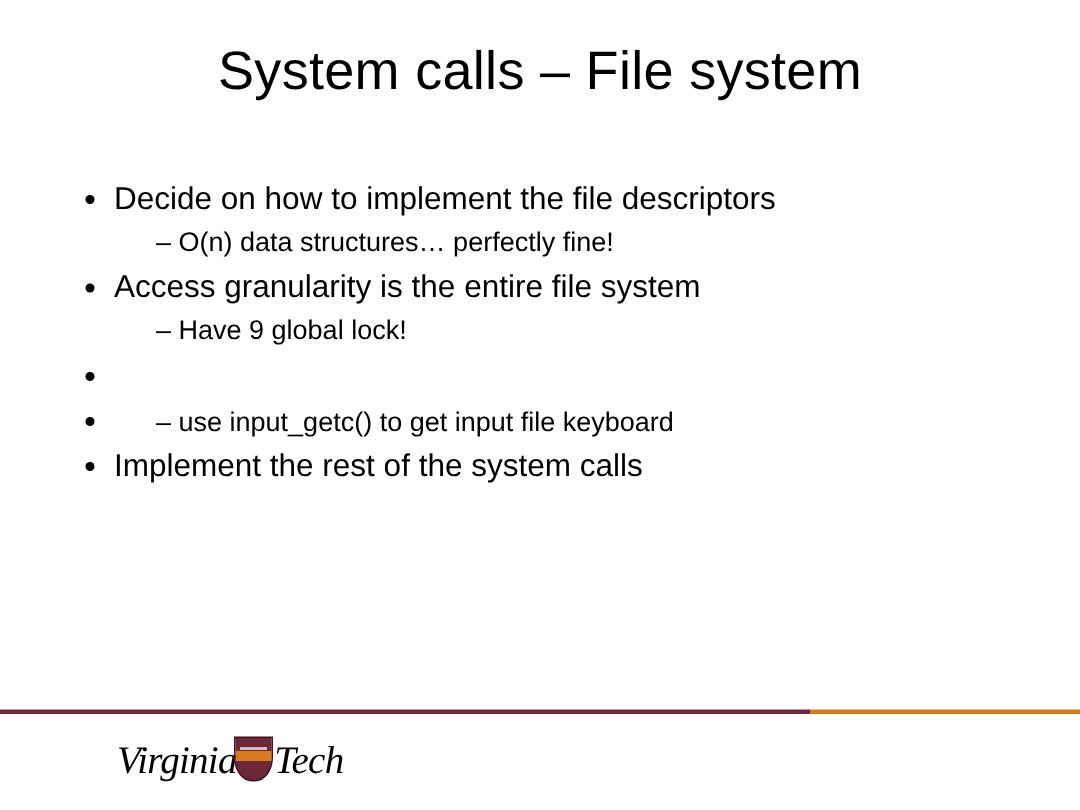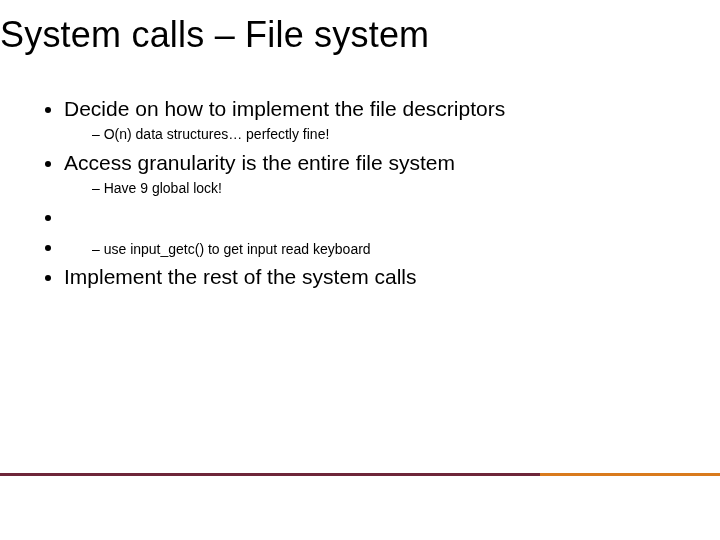--- a/index.html
+++ b/index.html
@@ -13,47 +13,47 @@
     overflow: hidden;
     position: relative;
   }
   .slide {
     width: 720px;
     height: 540px;
     position: relative;
     box-sizing: border-box;
   }
   .title {
-    text-align: left;
+    text-align: center;
     font-size: 36px;
     font-weight: 400;
-    padding-top: 14px;
+    padding-top: 26px;
     letter-spacing: 0.2px;
   }
   .content {
     padding: 36px 20px 0 20px;
     font-size: 21px;
     line-height: 1.25;
   }
   ul.top {
     list-style-type: disc;
-    margin: 4px;
+    margin: 16px;
     padding-left: 40px;
   }
   ul.top > li {
     margin-bottom: 4px;
     font-size: 21px;
   }
   ul.sub {
     list-style: none;
     margin: 4px 0 6px 0;
     padding-left: 28px;
   }
   ul.sub > li {
-    font-size: 14px;
+    font-size: 18px;
     margin-bottom: 2px;
   }
   ul.sub > li::before {
     content: "– ";
   }
   .footer-stripe {
     position: absolute;
     left: 0;
     bottom: 64px;
     width: 100%;
@@ -111,26 +111,29 @@
       <li>
         <span>Access granularity is the entire file system</span>
         <ul class="sub">
           <li>Have 9 global lock!</li>
         </ul>
       </li>
       <li>
       </li>
       <li>
         <ul class="sub">
-          <li>use input_getc() to get input read keyboard</li>
+          <li>use input_getc() to get input file keyboard</li>
         </ul>
       </li>
       <li>Implement the rest of the system calls</li>
     </ul>
   </div>
 
   <div class="footer-stripe">
     <div class="maroon"></div>
     <div class="orange"></div>
   </div>
 
+  <div class="logo">
+    <span>Virginia</span><span class="shield"></span><span>Tech</span>
+  </div>
 
 </div>
 
 </body></html>

